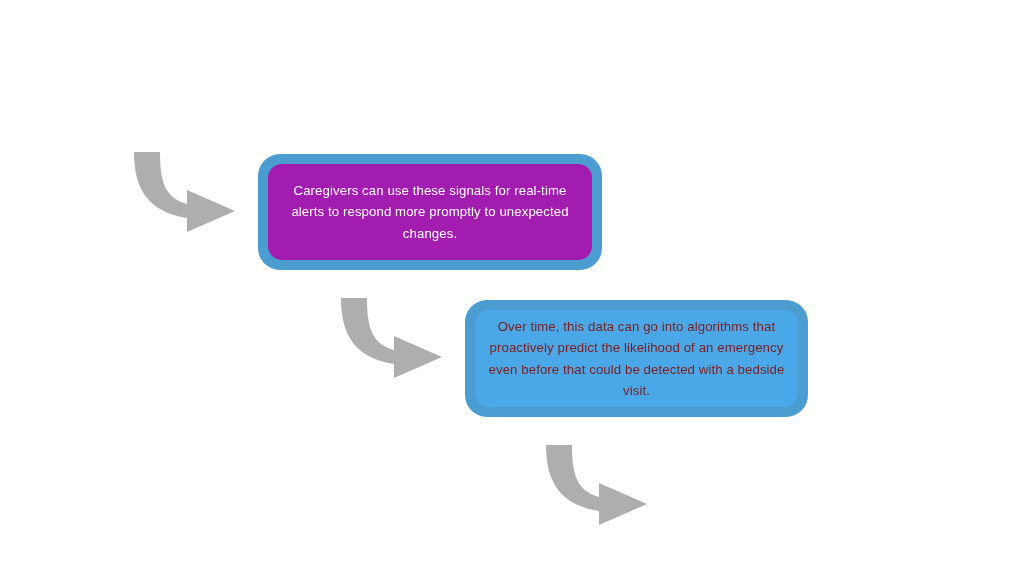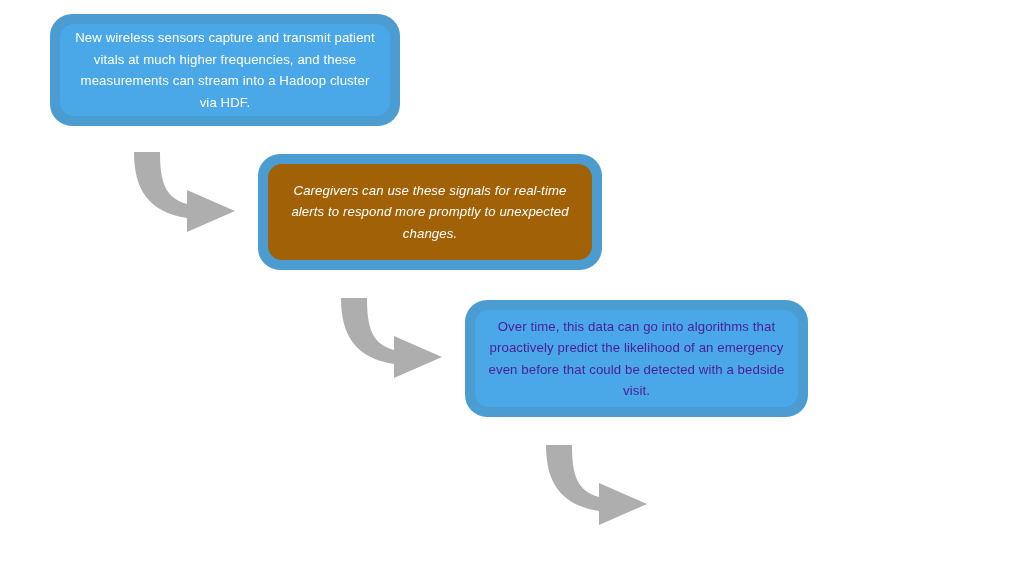--- a/index.html
+++ b/index.html
@@ -62,49 +62,44 @@
 
   #arrow-1 { left: 131px; top: 148px; }
   #arrow-2 { left: 338px; top: 294px; }
   #arrow-3 { left: 543px; top: 441px; }
 </style>
 </head>
 <body style="background: rgb(255, 255, 255);">
 
 <div id="canvas" style="background: rgb(255, 255, 255);">
 
-  <div class="flow-box" id="box-1" style="background: rgb(74, 156, 209);">
-    <div class="flow-box-inner" style="background: rgb(74, 168, 232);">
-      <div class="flow-box-text" style="color: rgb(255, 255, 255);">New wireless sensors capture and transmit patient vitals at much higher frequencies, and these measurements can stream into a Hadoop cluster via HDF.</div>
-    </div>
-  </div>
 
   <div class="flow-arrow" id="arrow-1">
     <svg width="110" height="90" viewBox="0 0 110 90" aria-hidden="true">
       <path d="M3,4 L29,4 C29,34 34,50 56,56 L56,42 L104,63 L56,84 L56,70
                C18,64 3,42 3,4 Z" fill="#aeaeae"></path>
     </svg>
   </div>
 
   <div class="flow-box" id="box-2" style="background: rgb(74, 156, 209);">
-    <div class="flow-box-inner" style="background: #a16207; font-style: italic;">
+    <div class="flow-box-inner" style="background: #a21caf;">
       <div class="flow-box-text" style="color: rgb(255, 255, 255);">Caregivers can use these signals for real-time alerts to respond more promptly to unexpected changes.</div>
     </div>
   </div>
 
   <div class="flow-arrow" id="arrow-2">
     <svg width="110" height="90" viewBox="0 0 110 90" aria-hidden="true">
       <path d="M3,4 L29,4 C29,34 34,50 56,56 L56,42 L104,63 L56,84 L56,70
                C18,64 3,42 3,4 Z" fill="#aeaeae"></path>
     </svg>
   </div>
 
   <div class="flow-box" id="box-3" style="background: rgb(74, 156, 209);">
     <div class="flow-box-inner" style="background: rgb(74, 168, 232);">
-      <div class="flow-box-text" style="color: #4c1d95;">Over time, this data can go into algorithms that proactively predict the likelihood of an emergency even before that could be detected with a bedside visit.</div>
+      <div class="flow-box-text" style="color: #7f1d1d;">Over time, this data can go into algorithms that proactively predict the likelihood of an emergency even before that could be detected with a bedside visit.</div>
     </div>
   </div>
 
   <div class="flow-arrow" id="arrow-3">
     <svg width="110" height="90" viewBox="0 0 110 90" aria-hidden="true">
       <path d="M3,4 L29,4 C29,34 34,50 56,56 L56,42 L104,63 L56,84 L56,70
                C18,64 3,42 3,4 Z" fill="#aeaeae"></path>
     </svg>
   </div>
 

